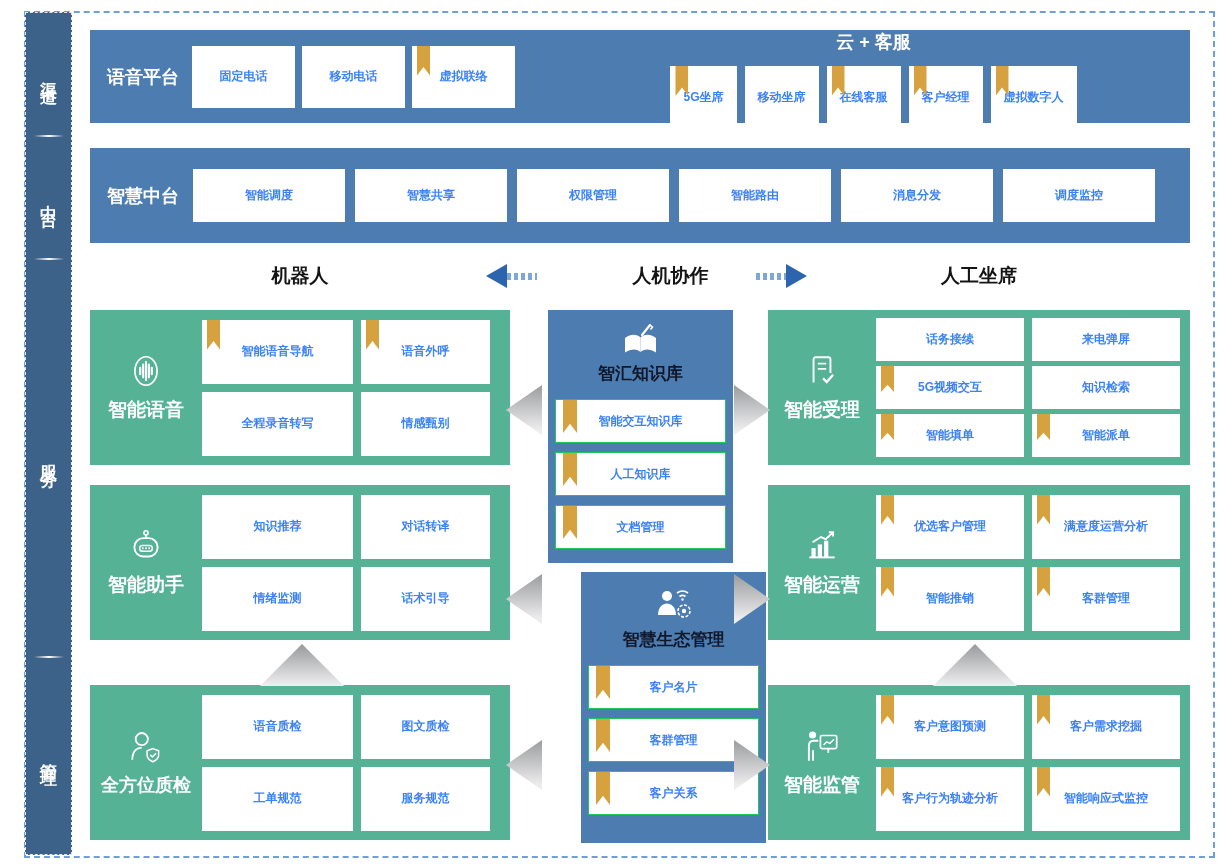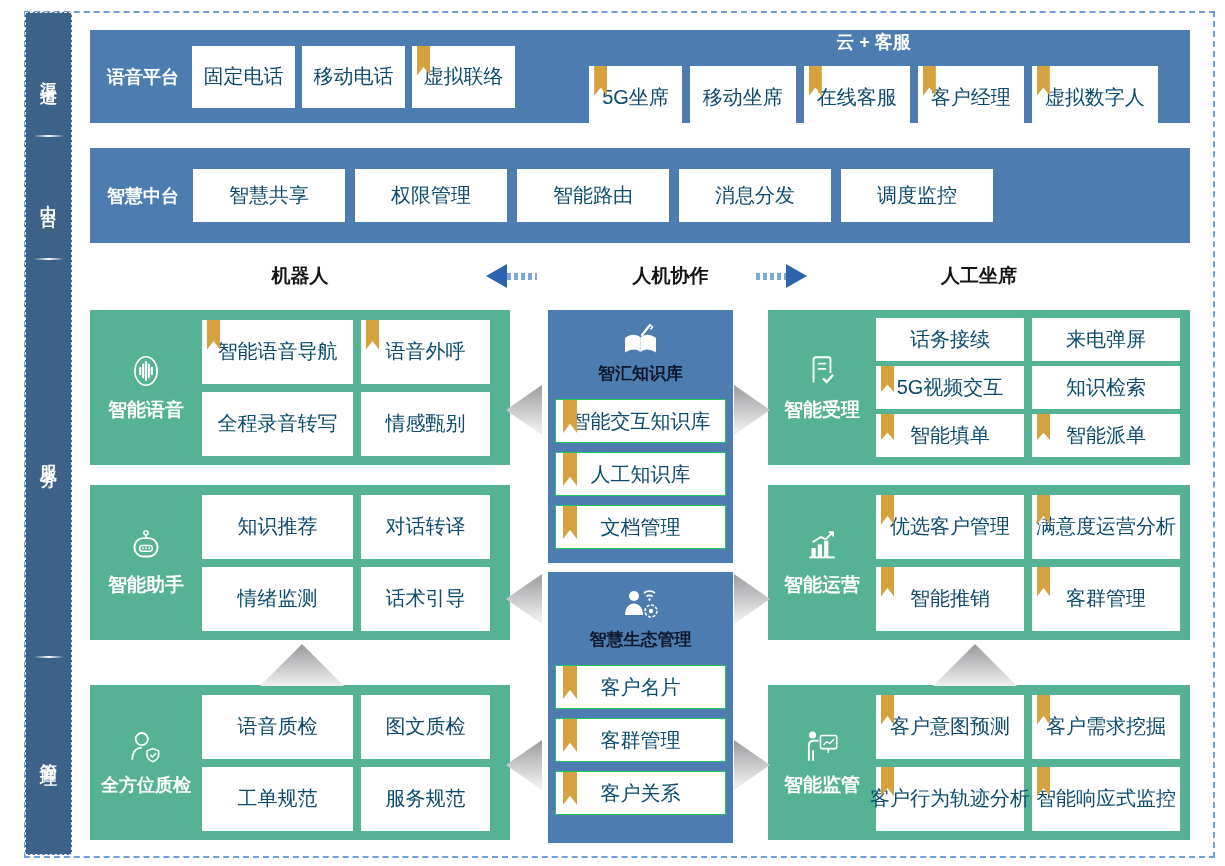--- a/index.html
+++ b/index.html
@@ -32,21 +32,21 @@
     position:absolute;background:#4c7cb0;display:flex;align-items:center;box-sizing:border-box;
   }
   .block-label{color:#fff;font-weight:bold;font-size:18px;white-space:nowrap;}
   .boxrow{display:flex;align-items:center;gap:7px;}
   .tbox{
     position:relative;width:103px;height:62px;background:#fff;
     display:flex;align-items:center;justify-content:center;flex:0 0 auto;
   }
   .flexfit .tbox{width:auto;padding:0 13px;}
   .mid .tbox{width:152px;height:53px;}
-  .boxlbl{font-size:20px;color:#0c4a6e;white-space:nowrap;}
+  .boxlbl{font-size:12px;color:#3b82f6;white-space:nowrap;font-weight:bold;}
   
   .bm{
     position:absolute;top:0;left:5px;width:13px;height:30px;background:#d6a23f;
     clip-path:polygon(0 0,100% 0,100% 100%,50% 72%,0 100%);
   }
   
   .collab-label{
     position:absolute;top:260px;height:32px;line-height:32px;text-align:center;
     font-weight:bold;font-size:19px;color:#141414;
   }
@@ -159,20 +159,23 @@
         <div class="tbox">
           <span class="bm"></span>
           <span class="boxlbl">虚拟数字人</span>
         </div>
       </div>
   </div>
 
   <div class="block-blue" style="left:90px;top:148px;width:1100px;height:95px;padding-left:17px;gap:14px;">
     <span class="block-label">智慧中台</span>
     <div class="boxrow mid" style="gap:10px;">
+        <div class="tbox">
+          <span class="boxlbl">智能调度</span>
+        </div>
         <div class="tbox">
           <span class="boxlbl">智慧共享</span>
         </div>
         <div class="tbox">
           <span class="boxlbl">权限管理</span>
         </div>
         <div class="tbox">
           <span class="boxlbl">智能路由</span>
         </div>
         <div class="tbox">
@@ -310,21 +313,21 @@
           <span class="bm"></span>
           <span class="boxlbl">人工知识库</span>
         </div>
         <div class="wbox">
           <span class="bm"></span>
           <span class="boxlbl">文档管理</span>
         </div>
       </div>
   </div>
 
-  <div class="module-center" style="top:572px;height:271px;">
+  <div class="module-center" style="top:572px;height:271px;margin-left:33px;">
     <div class="mc-head">
       <span class="icon">
         <svg width="44" height="40" viewBox="0 0 44 40" fill="none" stroke="#fff">
           <circle cx="15" cy="12" r="5" fill="#fff" stroke="none"></circle>
           <path d="M6 31 C6 23 11 19.5 15 19.5 C19 19.5 24 23 24 31 Z" fill="#fff" stroke="none"></path>
           <path d="M25 9 a9 9 0 0 1 11 0" stroke-width="1.6"></path>
           <path d="M27.5 12.5 a5 5 0 0 1 6 0" stroke-width="1.6"></path>
           <circle cx="30.5" cy="15.5" r="1.2" fill="#fff" stroke="none"></circle>
           <circle cx="32" cy="27" r="6" stroke-width="1.6" stroke-dasharray="3 1.6"></circle>
           <circle cx="32" cy="27" r="2.2" fill="#fff" stroke="none"></circle>

